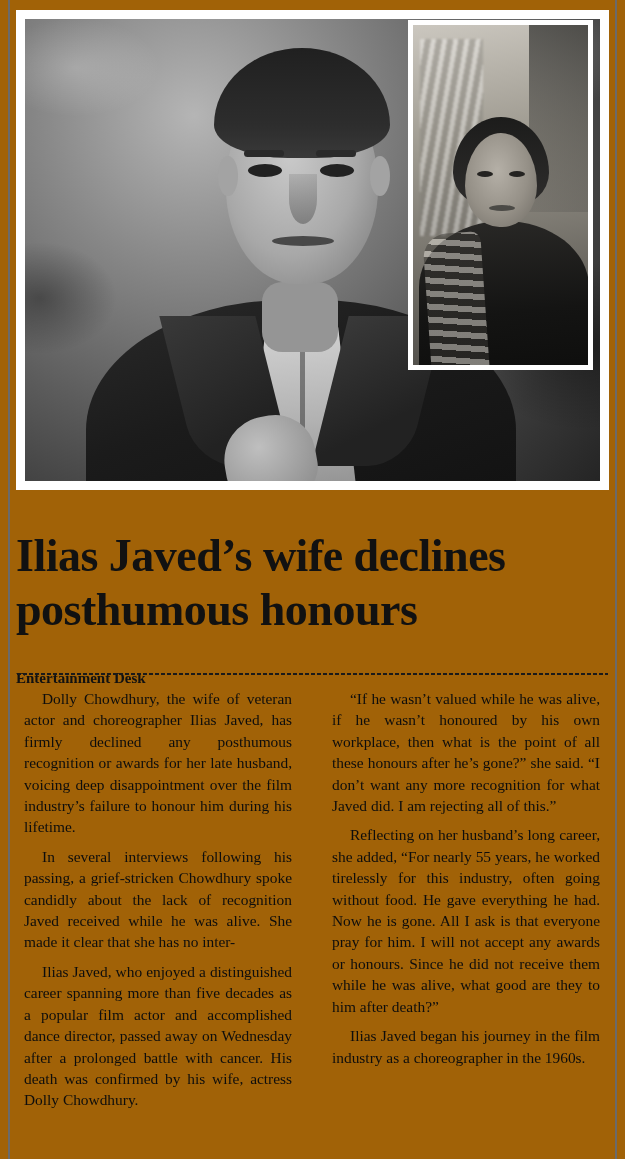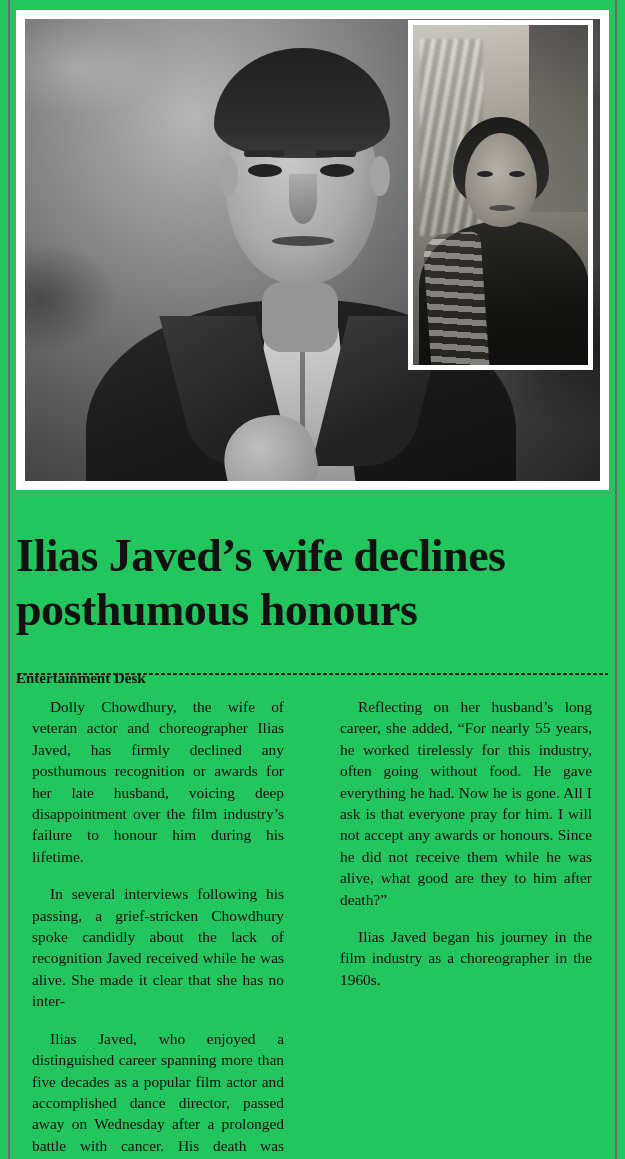--- a/index.html
+++ b/index.html
@@ -11,21 +11,21 @@
     width: 625px;
     height: 1159px;
     font-family: "Liberation Serif", serif;
     color: #000;
     overflow: hidden;
   }
   .page {
     position: relative;
     width: 625px;
     height: 1159px;
-    background: #22c55e;
+    background: #a16207;
   }
   .rule-left {
     position: absolute;
     left: 8px;
     top: 0;
     width: 2px;
     height: 1159px;
     background: #6a6a6a;
   }
   .rule-right {
@@ -354,21 +354,21 @@
     width: 284px;
     font-family: "Liberation Serif", serif;
     font-size: 15.4px;
     line-height: 21.4px;
     text-align: justify;
     color: #0d0d0d;
     -webkit-hyphens: auto;
     hyphens: auto;
   }
   .col p {
-    margin: 16px;
+    margin: 8px;
     text-indent: 18px;
   }
   .col p.noindent {
     text-indent: 0;
   }
 </style>
 </head>
 <body>
 
 <div class="page">
@@ -419,18 +419,19 @@
   </div>
   <div class="dotted-rule"></div>
 
   <div class="columns">
     <div class="col">
       <p>Dolly Chowdhury, the wife of veteran actor and choreographer Ilias Javed, has firmly declined any posthumous recognition or awards for her late husband, voicing deep disappointment over the film industry’s failure to honour him during his lifetime.</p>
       <p>In several interviews following his passing, a grief-stricken Chowdhury spoke candidly about the lack of recognition Javed received while he was alive. She made it clear that she has no inter-</p>
       <p>Ilias Javed, who enjoyed a distinguished career spanning more than five decades as a popular film actor and accomplished dance director, passed away on Wednesday after a prolonged battle with cancer. His death was confirmed by his wife, actress Dolly Chowdhury.</p>
     </div>
     <div class="col">
+      <p>“If he wasn’t valued while he was alive, if he wasn’t honoured by his own workplace, then what is the point of all these honours after he’s gone?” she said. “I don’t want any more recognition for what Javed did. I am rejecting all of this.”</p>
       <p>Reflecting on her husband’s long career, she added, “For nearly 55 years, he worked tirelessly for this industry, often going without food. He gave everything he had. Now he is gone. All I ask is that everyone pray for him. I will not accept any awards or honours. Since he did not receive them while he was alive, what good are they to him after death?”</p>
       <p>Ilias Javed began his journey in the film industry as a choreographer in the 1960s.</p>
     </div>
   </div>
 
 </div>
 
 </body></html>

